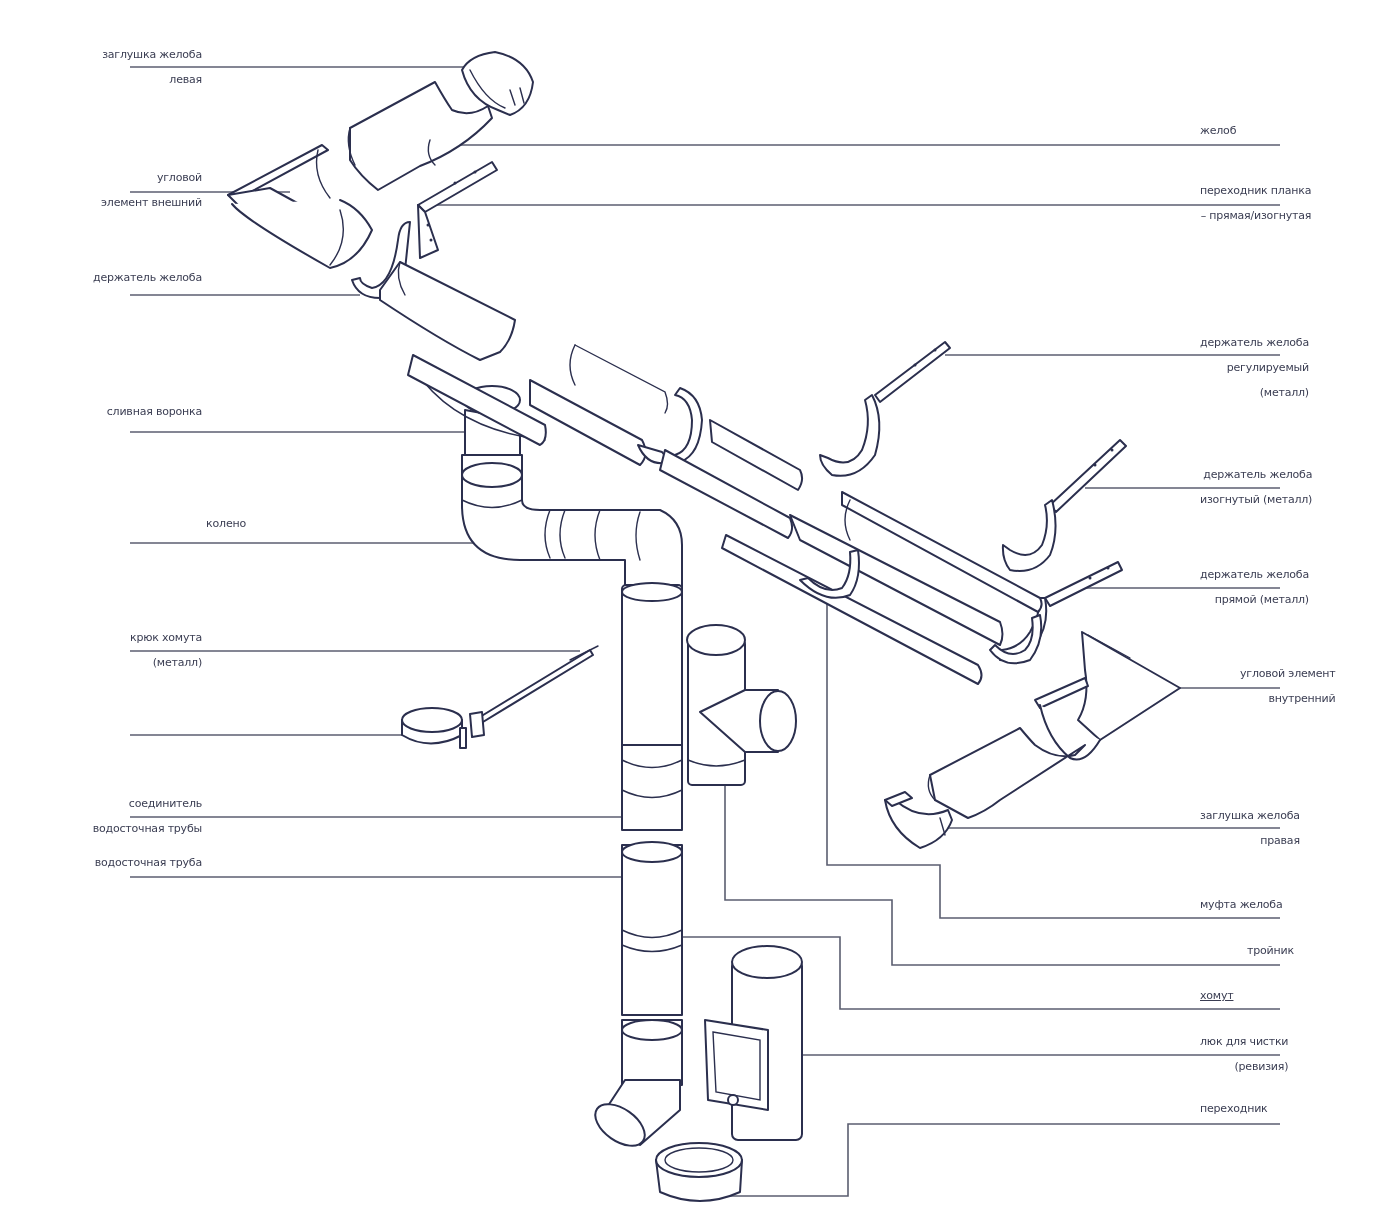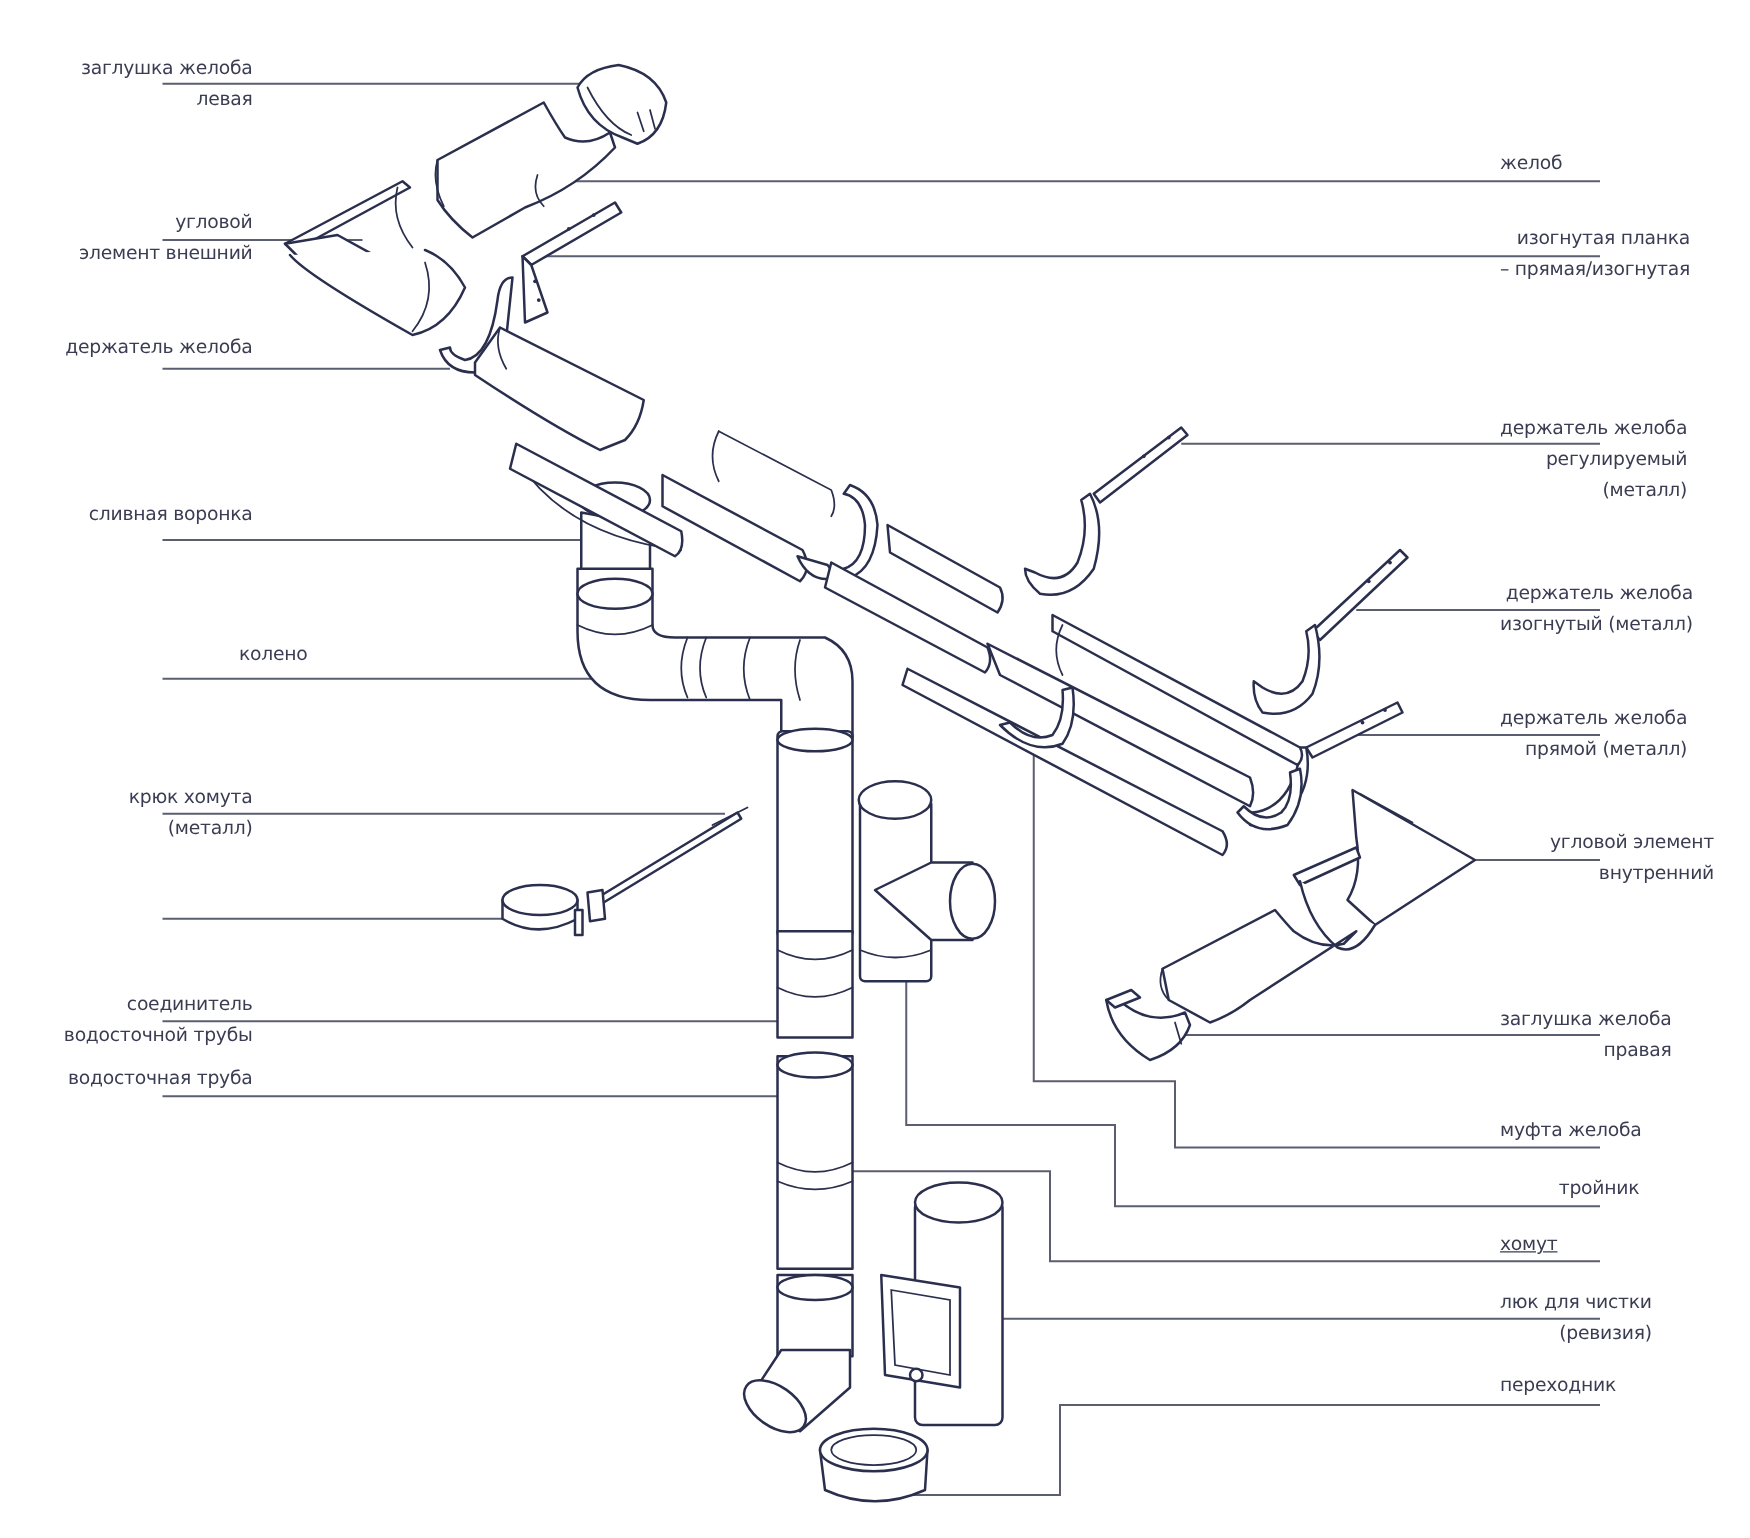--- a/index.html
+++ b/index.html
@@ -1,18 +1,18 @@
 <!DOCTYPE html>
 <html><head>
 <meta charset="utf-8">
 <style>
   html, body { margin: 0; padding: 0; background: #ffffff; }
   body { width: 1400px; height: 1230px; position: relative; overflow: hidden; }
   #diagram { position: absolute; left: 0; top: 0; width: 1400px; height: 1230px; }
-  .lbl { position: absolute; font-family: "DejaVu Sans", sans-serif; font-size: 15px; line-height: 25px;
+  .lbl { position: absolute; font-family: "DejaVu Sans", sans-serif; font-size: 11px; line-height: 25px;
          color: #3a3d52; letter-spacing: -0.2px; white-space: nowrap; }
   .lbl.left { text-align: right; }
   .lbl.right { text-align: right; }
   .lbl span { display: block; }
   svg .part { fill: #ffffff; stroke: #2b2f4e; stroke-width: 2; stroke-linejoin: round; stroke-linecap: round; }
   svg .thin { fill: none; stroke: #2b2f4e; stroke-width: 1.4; stroke-linecap: round; }
   svg .leader { fill: none; stroke: #5b5e70; stroke-width: 1.6; }
   svg .hole { fill: #2b2f4e; }
 </style>
 </head>
@@ -214,32 +214,32 @@
   </div>
   <div class="lbl left" style="right:1154px; top:511px;">
     <span>колено</span>
   </div>
   <div class="lbl left" style="right:1198px; top:625px;">
     <span>крюк хомута</span>
     <span>(металл)</span>
   </div>
   <div class="lbl left" style="right:1198px; top:791px;">
     <span>соединитель</span>
-    <span>водосточной трубы</span>
+    <span>водосточная трубы</span>
   </div>
   <div class="lbl left" style="right:1198px; top:850px;">
     <span>водосточная труба</span>
   </div>
 
   
   <div class="lbl right" style="left:1200px; top:118px;">
     <span>желоб</span>
   </div>
   <div class="lbl right" style="left:1200px; top:178px;">
-    <span>изогнутая планка</span>
+    <span>переходник планка</span>
     <span>– прямая/изогнутая</span>
   </div>
   <div class="lbl right" style="left:1200px; top:330px;">
     <span>держатель желоба</span>
     <span>регулируемый</span>
     <span>(металл)</span>
   </div>
   <div class="lbl right" style="left:1200px; top:462px;">
     <span>держатель желоба</span>
     <span>изогнутый (металл)</span>

